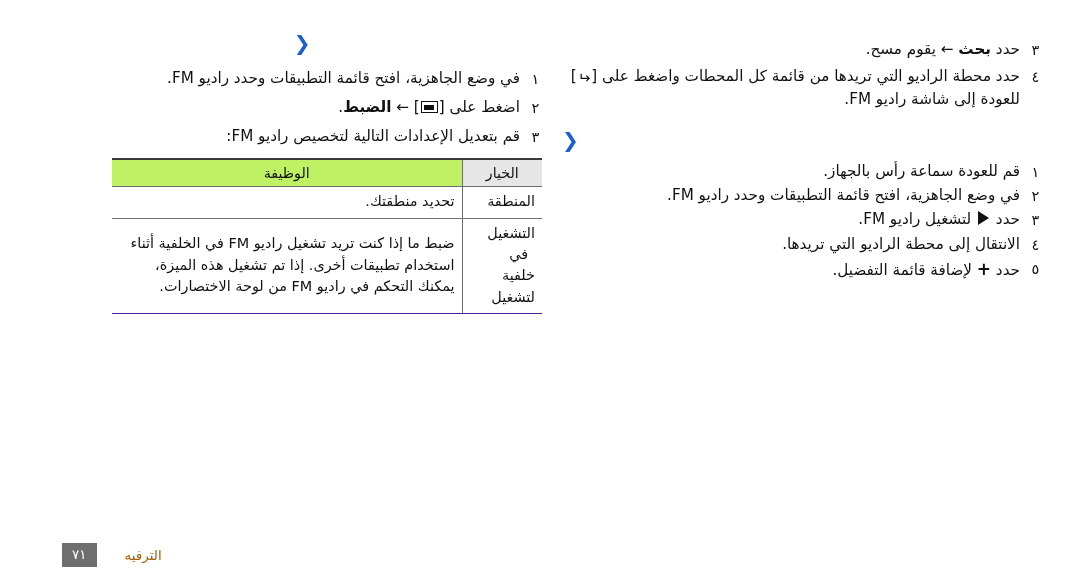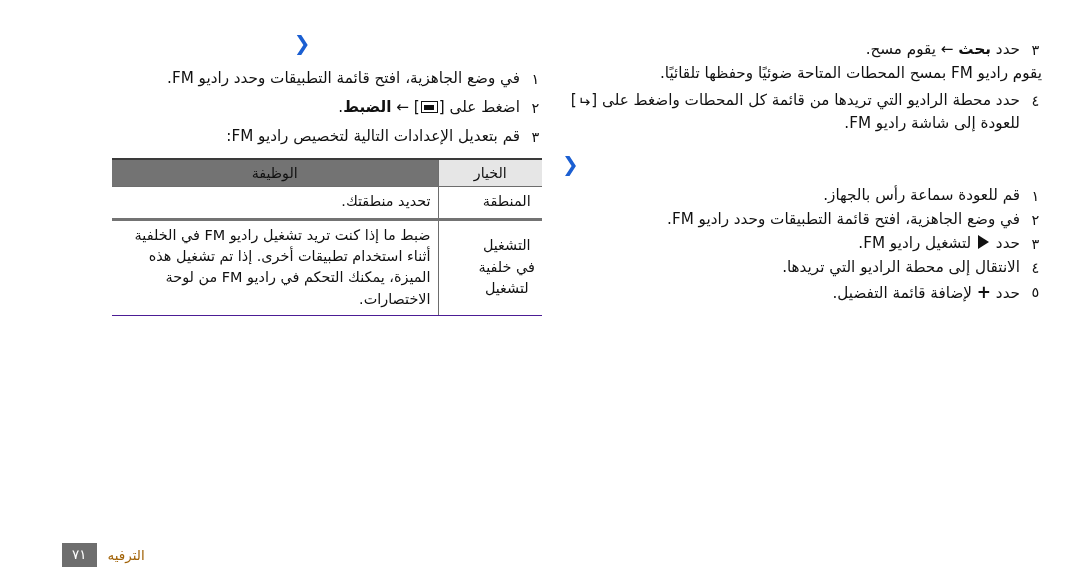--- a/index.html
+++ b/index.html
@@ -134,32 +134,32 @@
     font-weight: normal;
     color: #111;
     text-align: center;
     padding: 5px 6px 5px;
     vertical-align: middle;
     border-top: 2px solid #3a3a3a;
     border-bottom: 1px solid #6d6d6d;
   }
   .opt-table thead th.th-option {
     background: #e6e6e6;
-    width: 104px;
+    width: 80px;
   }
   .opt-table thead th.th-function {
-    background: #737373;
+    background: #bef264;
     border-right: 1px solid #6d6d6d;
   }
   .opt-table tbody td {
     font-size: 14.4px;
     color: #111;
     padding: 4px 7px 5px;
     vertical-align: middle;
-    border-bottom: 3px solid #737373;
+    border-bottom: 1px solid #737373;
     line-height: 1.48;
   }
   .opt-table tbody td.td-option {
     text-align: center;
     width: 104px;
     padding-left: 40px;
   }
   .opt-table tbody td.td-function {
     text-align: right;
     border-right: 1px solid #6d6d6d;
@@ -167,21 +167,21 @@
   .opt-table tbody tr:last-child td { border-bottom: 1px solid #4c1d95; }
 
   
   .footer {
     position: absolute;
     left: 62px;
     bottom: 19px;
     display: flex;
     flex-direction: row-reverse;
     align-items: center;
-    gap: 11px;
+    gap: 28px;
   }
   .footer-page {
     background: #6e6e6e;
     color: #ffffff;
     font-size: 13.5px;
     line-height: 1;
     padding: 5px 10px 6px;
     min-width: 33px;
     text-align: center;
     letter-spacing: .5px;
@@ -201,21 +201,20 @@
 
     <div style="height:38px"></div>
 
     <ul class="steps">
       <li class="step">
         <span class="step-num">٣</span>
         <span class="step-body"><span>حدد </span><span class="bold">بحث</span><span> ← يقوم مسح.</span></span>
       </li>
     </ul>
 
-    <p class="step-note">يقوم راديو FM بمسح المحطات المتاحة ضوئيًا وحفظها تلقائيًا.</p>
 
     <ul class="steps" style="margin-top:4px">
       <li class="step">
         <span class="step-num">٤</span>
         <span class="step-body"><span>حدد محطة الراديو التي تريدها من قائمة كل المحطات واضغط على [</span><span class="key-back">↵</span><span>] للعودة إلى شاشة راديو FM.</span></span>
       </li>
     </ul>
 
     <div class="heading" style="margin-top:20px; justify-content:flex-start; flex-direction:row-reverse;">
       <span class="chev">❮</span>

